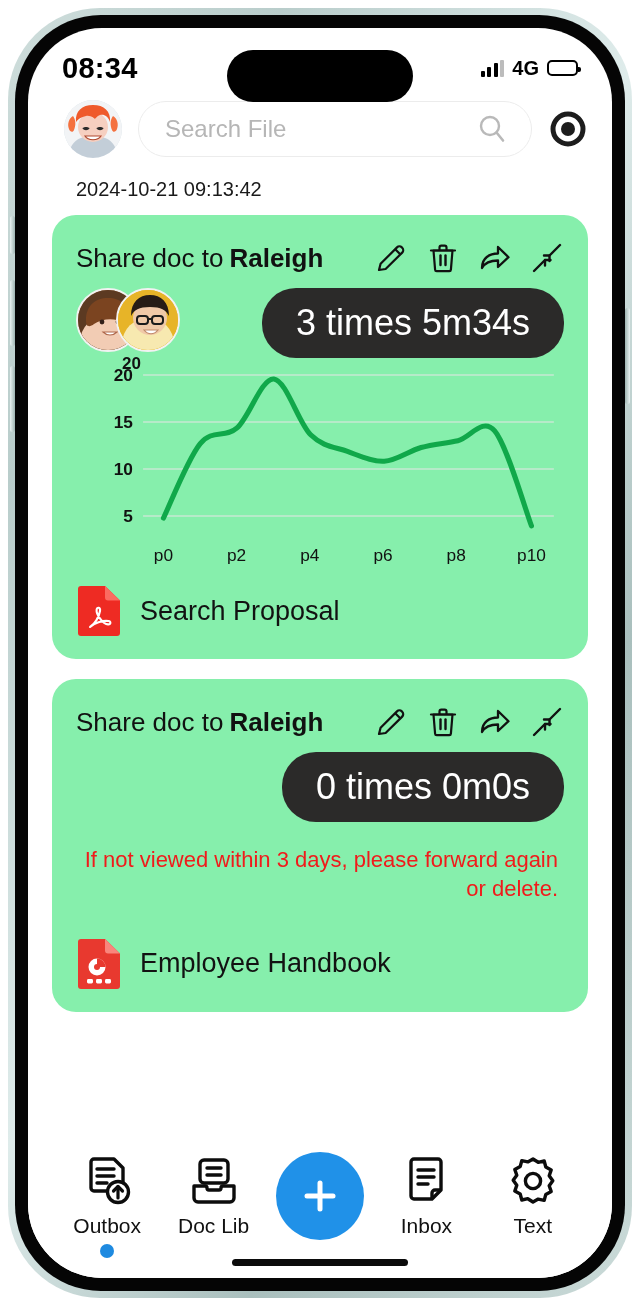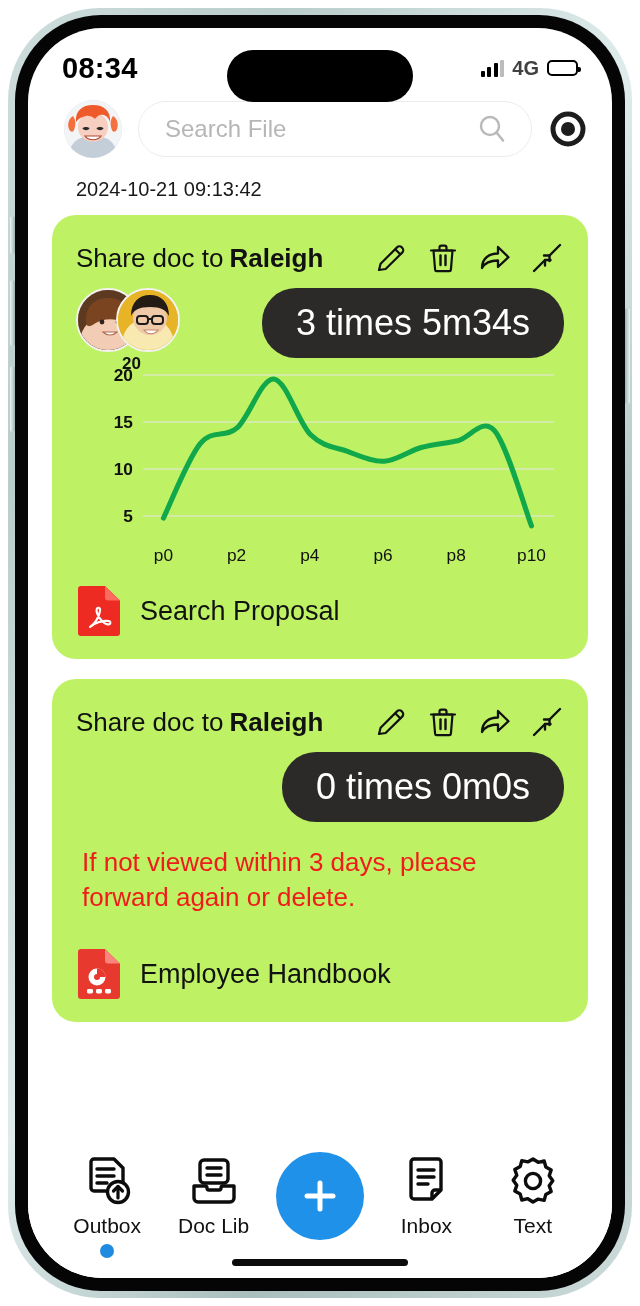--- a/index.html
+++ b/index.html
@@ -71,21 +71,21 @@
   #status-right {
     margin-left: auto;
     display: flex; align-items: center; gap: 8px;
   }
   .signal-bars { display: flex; align-items: flex-end; gap: 2.5px; height: 17px; }
   .signal-bars i { display: block; width: 4px; background: #000; border-radius: 1px; }
   .signal-bars i:nth-child(1) { height: 6px; }
   .signal-bars i:nth-child(2) { height: 10px; }
   .signal-bars i:nth-child(3) { height: 14px; }
   .signal-bars i:nth-child(4) { height: 17px; background: #bcbcbc; }
-  #net-type { font-size: 20px; font-weight: bold; color: #404040; }
+  #net-type { font-size: 20px; font-weight: bold; color: #000000; }
   .battery {
     position: relative;
     width: 31px; height: 16px;
     border: 2.3px solid #000; border-radius: 5px;
     padding: 1.6px;
   }
   .battery::after {
     content: ""; position: absolute; right: -5px; top: 4.5px;
     width: 2.6px; height: 5px; background: #000; border-radius: 0 2px 2px 0;
   }
@@ -130,21 +130,21 @@
     height: 940px;
     overflow: hidden;
   }
   #timestamp {
     font-size: 20px; color: #1a1a1a;
     padding: 6px 0 14px 24px;
     font-weight: 500;
   }
 
   .card {
-    background: #bef264;
+    background: #86efac;
     border-radius: 24px;
     padding: 26px 24px 22px 24px;
     margin-bottom: 20px;
   }
   .card-head {
     display: flex; align-items: center;
     gap: 10px;
     margin-bottom: 12px;
   }
   .card-title { font-size: 26px; color: #111; white-space: nowrap; }
@@ -183,22 +183,22 @@
   
   .chart-wrap { position: relative; height: 218px; margin: -6px 0 4px 0; }
   .chart-wrap svg { display: block; width: 100%; height: 100%; }
 
   
   .file-row { display: flex; align-items: center; gap: 18px; margin-top: 14px; }
   .file-name { font-size: 27px; color: #121212; }
 
   .warning-text {
     color: #f01b1b;
-    font-size: 26px;
-    text-align: left;
+    font-size: 22px;
+    text-align: right;
     line-height: 1.33;
     padding: 22px 6px 20px 6px;
   }
 
   
   #bottom-nav {
     position: absolute;
     left: 0; right: 0; bottom: 0;
     height: 136px;
     background: #fff;

